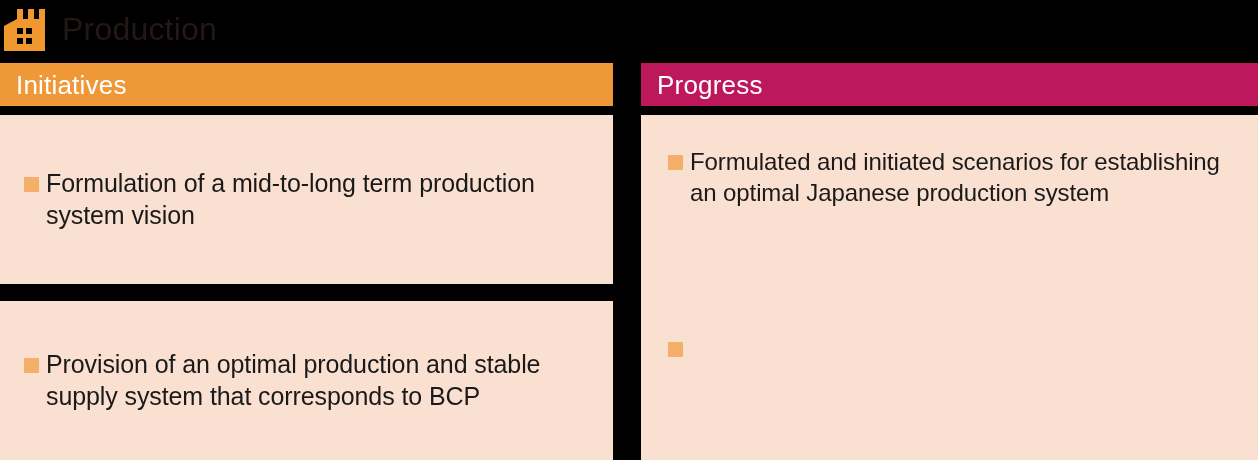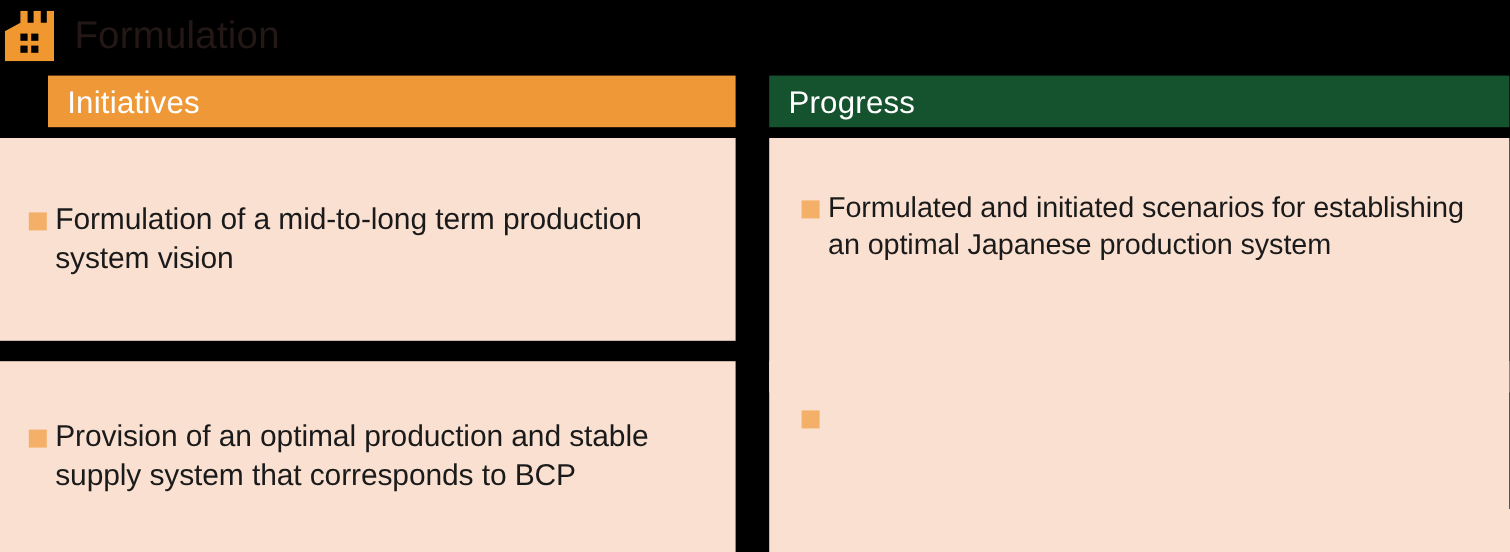--- a/index.html
+++ b/index.html
@@ -69,35 +69,35 @@
     align-items: center;
   }
   .head-bar .head-label {
     color: #ffffff;
     font-size: 26px;
     line-height: 1;
     margin-left: 16px;
     letter-spacing: 0.2px;
     white-space: nowrap;
   }
-  .head-initiatives { background: #EF9838; margin-left: 40px; }
-  .head-progress   { background: #14532d; }
+  .head-initiatives { background: #EF9838; }
+  .head-progress   { background: #be185d; }
 
   .cell {
     position: absolute;
     left: 0;
     right: 0;
     background: #FAE0D1;
     display: flex;
     align-items: center;
   }
   .cell-r1 { top: 115px; height: 169px; }
   .cell-r2 { top: 301px; height: 159px; }
 
-  .cell-right.cell-r1 { align-items: flex-start; padding-top: 43px; }
+  .cell-right.cell-r1 { align-items: flex-start; padding-top: 31px; }
   .cell-right.cell-r2 { align-items: flex-start; padding-top: 32px; }
 
   .bullet-line {
     display: flex;
     align-items: flex-start;
     padding-left: 24px;
     padding-right: 16px;
   }
   .cell-right .bullet-line { padding-left: 27px; }
 
@@ -127,21 +127,21 @@
 <div class="page">
 
   <div class="title-row">
     <svg class="factory-icon" viewBox="0 0 44 42" aria-hidden="true">
       <path d="M0 17 L13 10 L13 0 L19 0 L19 10 L24 10 L24 0 L30 0 L30 10 L35 10 L35 0 L41 0 L41 42 L0 42 Z" fill="#F0982F"></path>
       <rect x="13" y="19" width="6" height="6" fill="#000000"></rect>
       <rect x="22" y="19" width="6" height="6" fill="#000000"></rect>
       <rect x="13" y="29" width="6" height="6" fill="#000000"></rect>
       <rect x="22" y="29" width="6" height="6" fill="#000000"></rect>
     </svg>
-    <div class="page-title">Formulation</div>
+    <div class="page-title">Production</div>
   </div>
 
   <div class="col col-left">
     <div class="head-bar head-initiatives">
       <span class="head-label">Initiatives</span>
     </div>
 
     <div class="cell cell-left cell-r2">
       <div class="bullet-line">
         <span class="bullet-square"></span>

